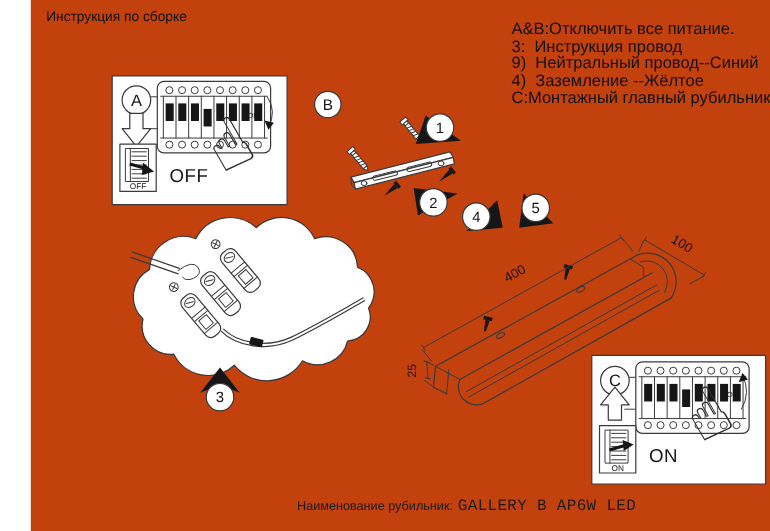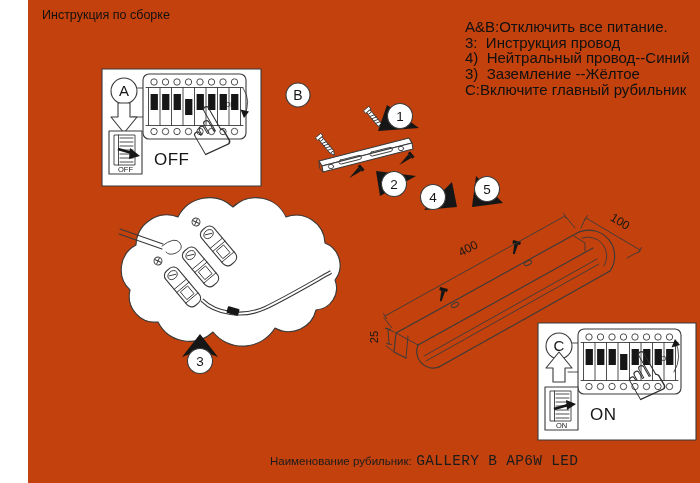--- a/index.html
+++ b/index.html
@@ -24,23 +24,23 @@
 </head>
 <body>
 
 <div id="page">
 
   <div class="hdr">Инструкция по сборке</div>
 
   <div class="ins">
     <div>A&amp;B:Отключить все питание.</div>
     <div>3:  Инструкция провод</div>
-    <div>4)  Нейтральный провод--Синий</div>
-    <div>3)  Заземление --Жёлтое</div>
-    <div>C:Включите главный рубильник</div>
+    <div>9)  Нейтральный провод--Синий</div>
+    <div>4)  Заземление --Жёлтое</div>
+    <div>C:Монтажный главный рубильник</div>
   </div>
 
   <svg id="art" width="700" height="483" viewBox="0 0 700 483">
     <defs>
       <g id="bp">
         <rect x="0" y="0" width="103" height="65" rx="6" class="fw"></rect>
         <line x1="3" y1="13.5" x2="100" y2="13.5" class="ln9"></line>
         <line x1="3" y1="51.5" x2="100" y2="51.5" class="ln9"></line>
         <circle cx="11" cy="8" r="3.2" class="fw9"></circle>
           <circle cx="22.5" cy="8" r="3.2" class="fw9"></circle>

